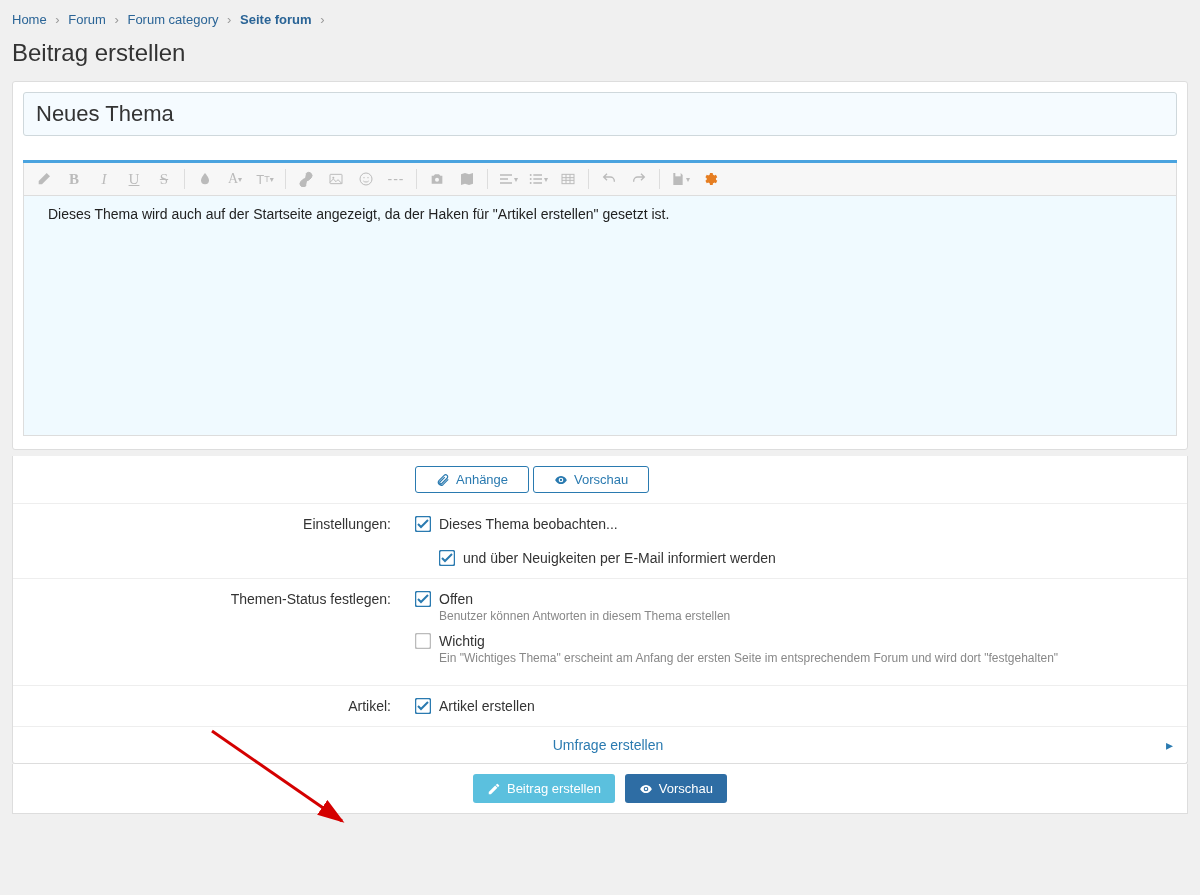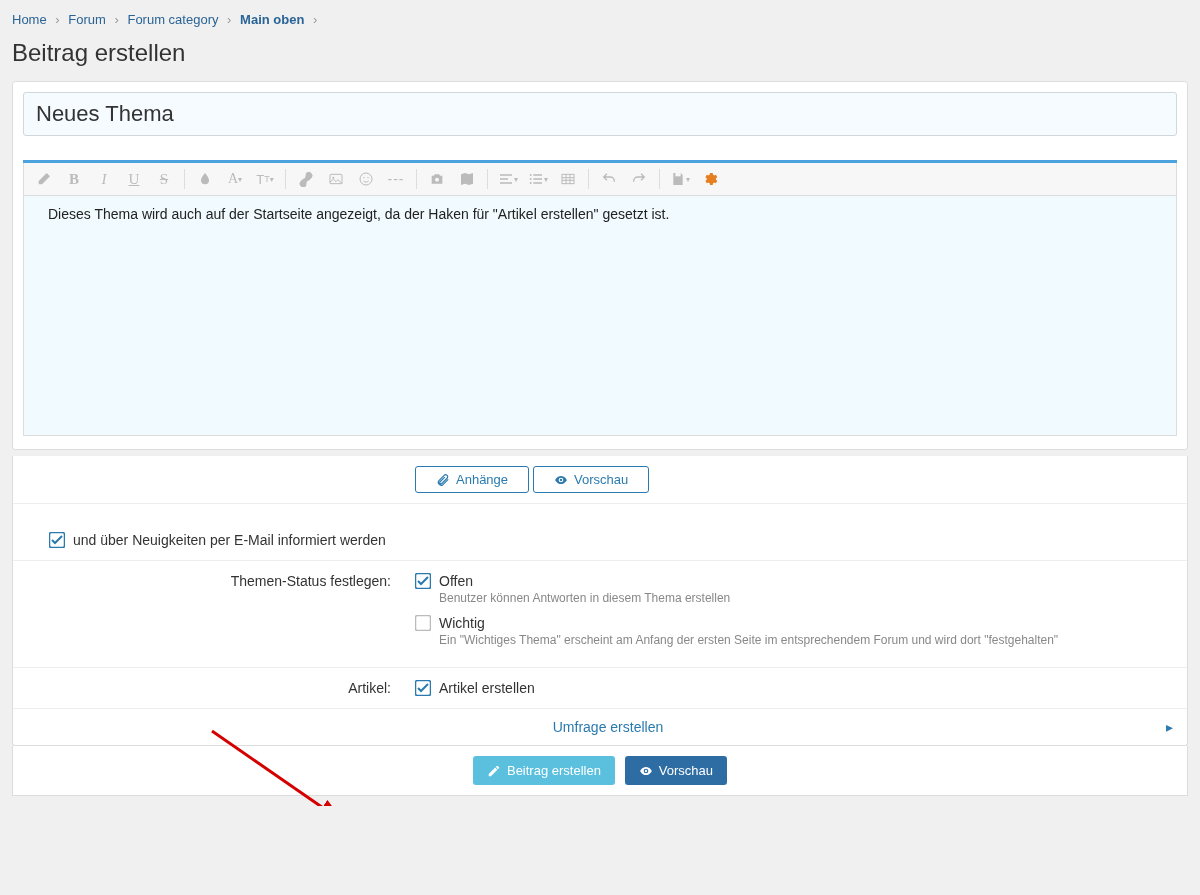--- a/index.html
+++ b/index.html
@@ -88,21 +88,21 @@
 <body>
 
 <div class="page">
   <div class="breadcrumb">
     <a href="#">Home</a>
     <span class="sep">›</span>
     <a href="#">Forum</a>
     <span class="sep">›</span>
     <a href="#">Forum category</a>
     <span class="sep">›</span>
-    <a href="#" class="current">Main oben</a>
+    <a href="#" class="current">Seite forum</a>
     <span class="sep">›</span>
   </div>
 
   <h1 class="page-title">Beitrag erstellen</h1>
 
   <div class="content-area">
     <div class="panel">
       <input class="subject-input" value="Neues Thema" style="">
 
       <div class="editor-wrap">
@@ -239,21 +239,29 @@
           <button class="btn-outline">
             <svg class="icon" viewBox="0 0 24 24">
                 <path fill="currentColor" d="M12 5c-7 0-10 7-10 7s3 7 10 7 10-7 10-7-3-7-10-7zm0 11a4 4 0 110-8 4 4 0 010 8zm0-2a2 2 0 100-4 2 2 0 000 4z"></path>
               </svg>
             <span>Vorschau</span>
           </button>
         </div>
       </div>
 
       <div class="opts-row">
+        <div class="opts-label">Einstellungen:</div>
         <div class="opts-body">
+          <div class="chk-line">
+            <span class="chk-ico"><svg viewBox="0 0 16 16" width="16" height="16">
+                  <rect x="0.5" y="0.5" width="15" height="15" rx="2" fill="none" stroke="#2a7ab0" stroke-width="1.5"></rect>
+                  <path d="M3 8l3 3 7-7" fill="none" stroke="#2a7ab0" stroke-width="2"></path>
+                </svg></span>
+            <span class="chk-label">Dieses Thema beobachten...</span>
+          </div>
           <div class="chk-line indent">
             <span class="chk-ico"><svg viewBox="0 0 16 16" width="16" height="16">
                   <rect x="0.5" y="0.5" width="15" height="15" rx="2" fill="none" stroke="#2a7ab0" stroke-width="1.5"></rect>
                   <path d="M3 8l3 3 7-7" fill="none" stroke="#2a7ab0" stroke-width="2"></path>
                 </svg></span>
             <span class="chk-label">und über Neuigkeiten per E-Mail informiert werden</span>
           </div>
         </div>
       </div>
 

